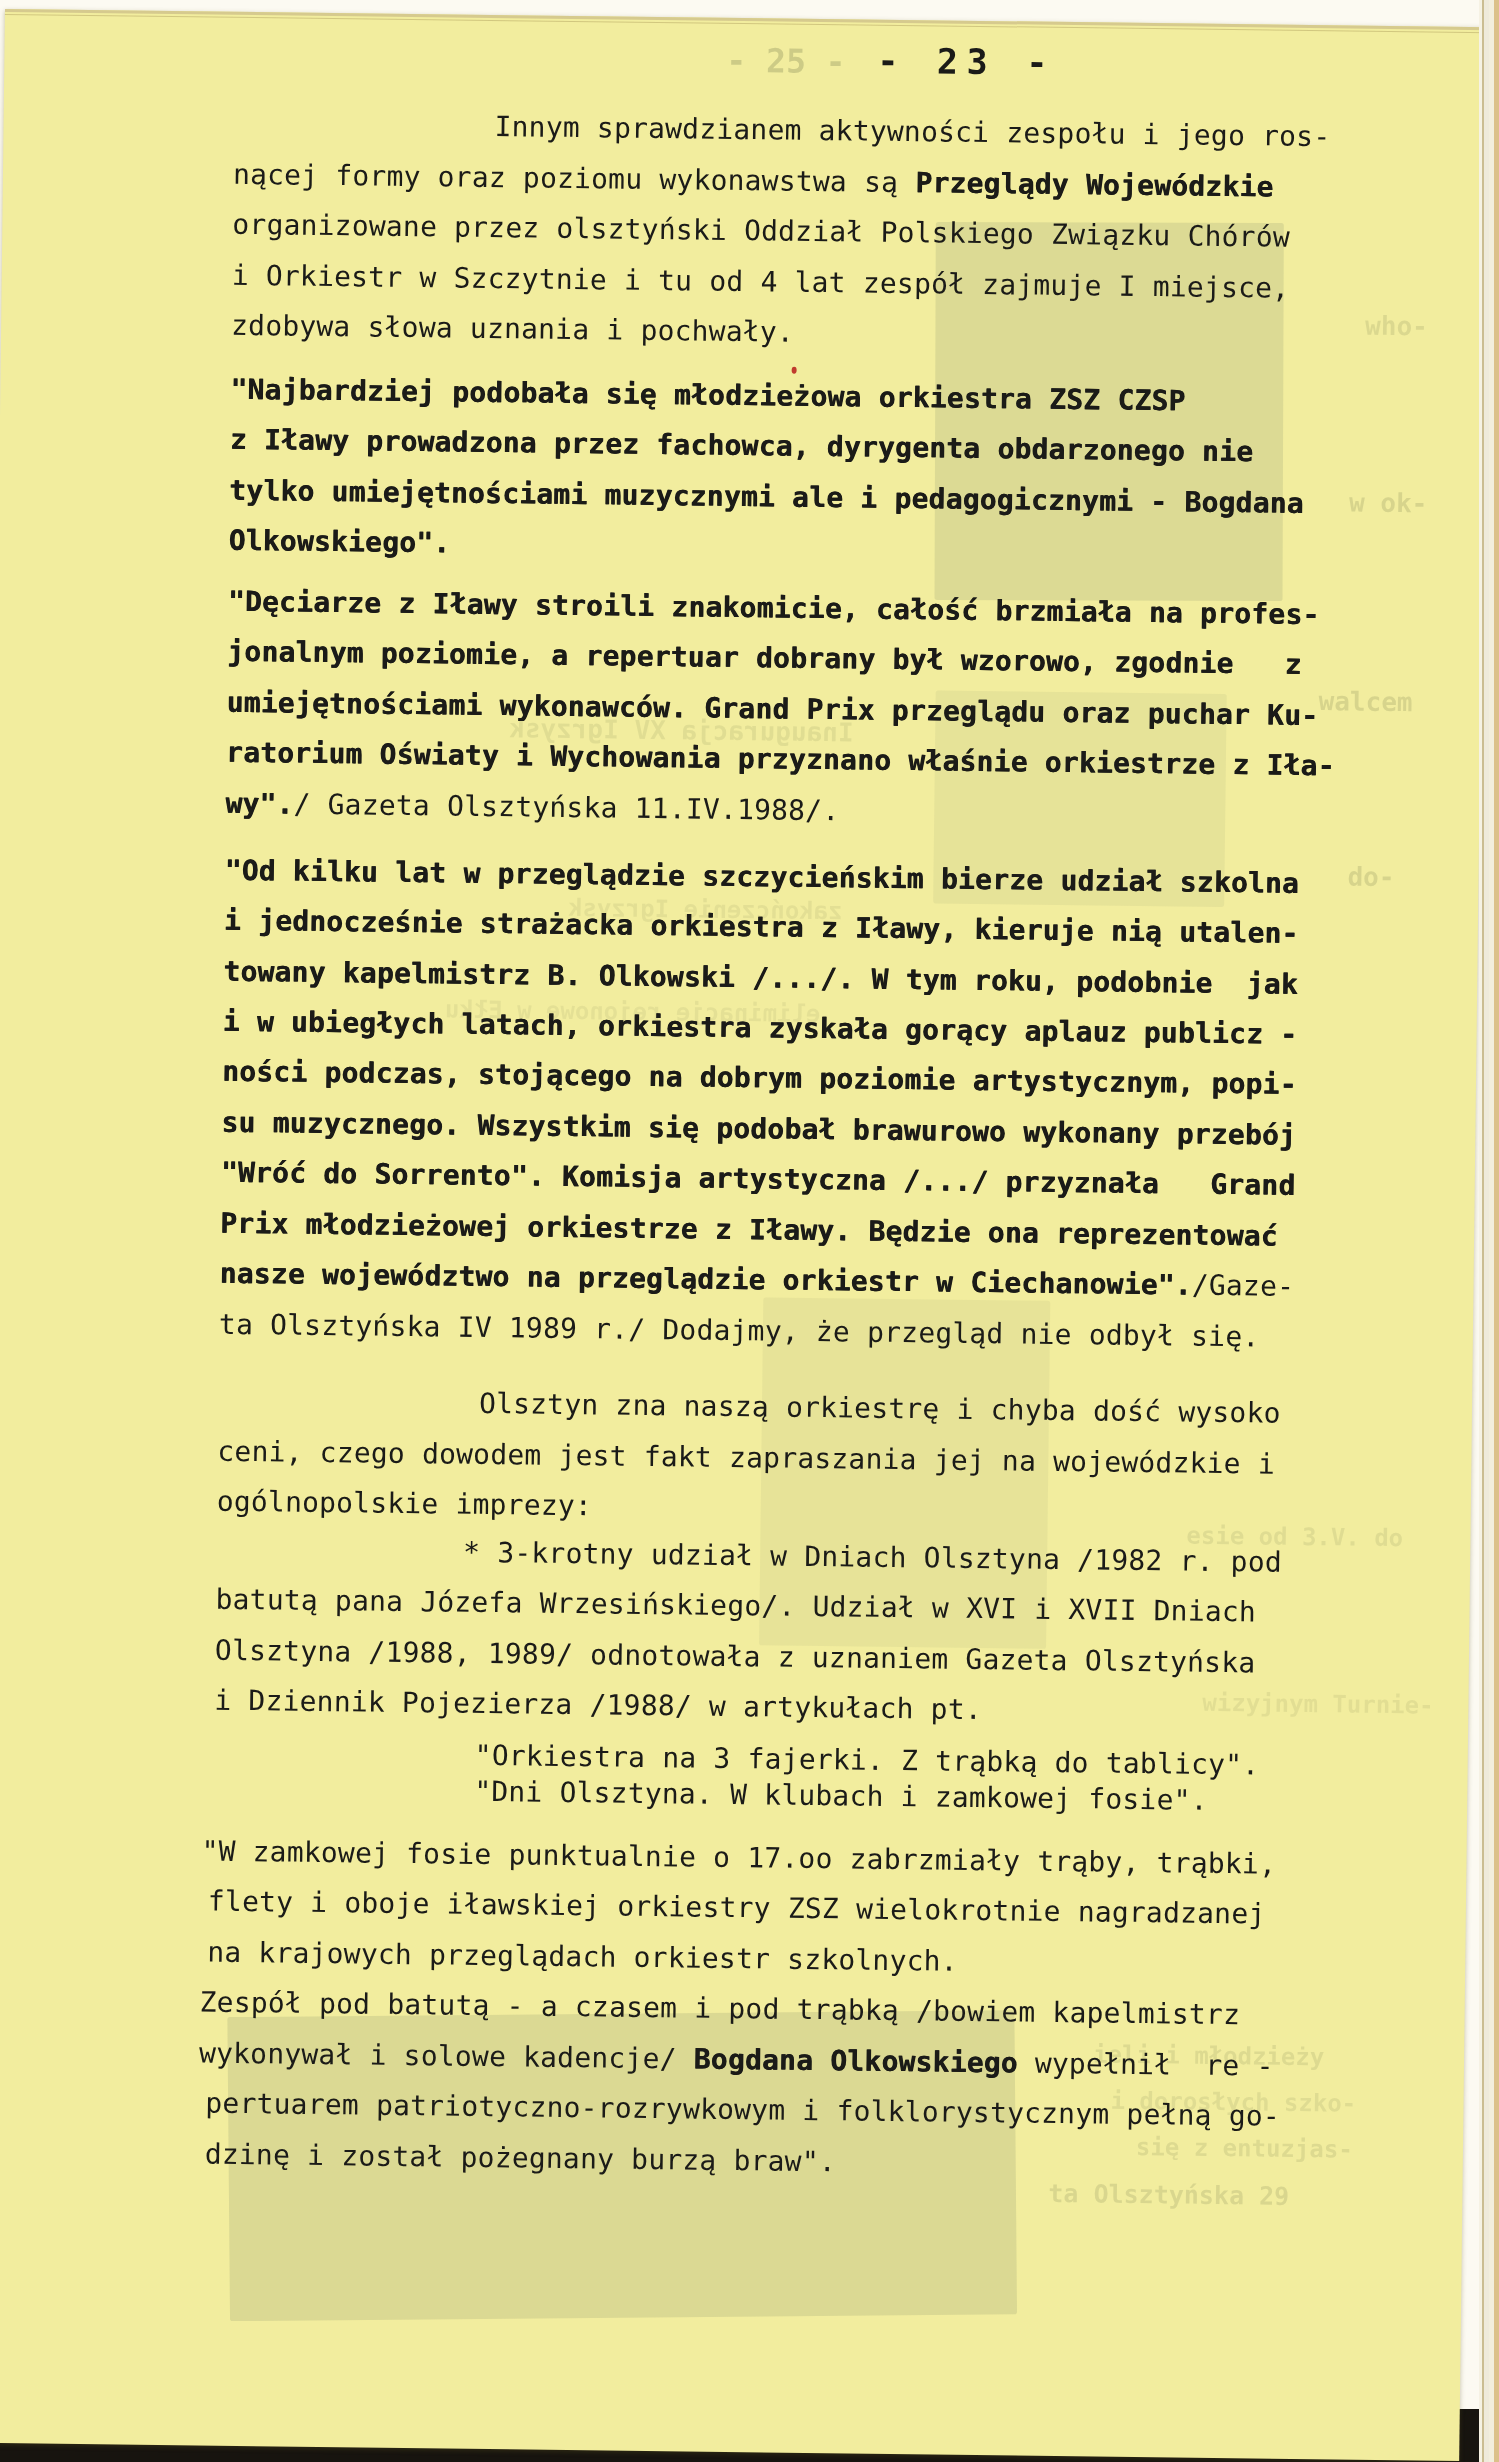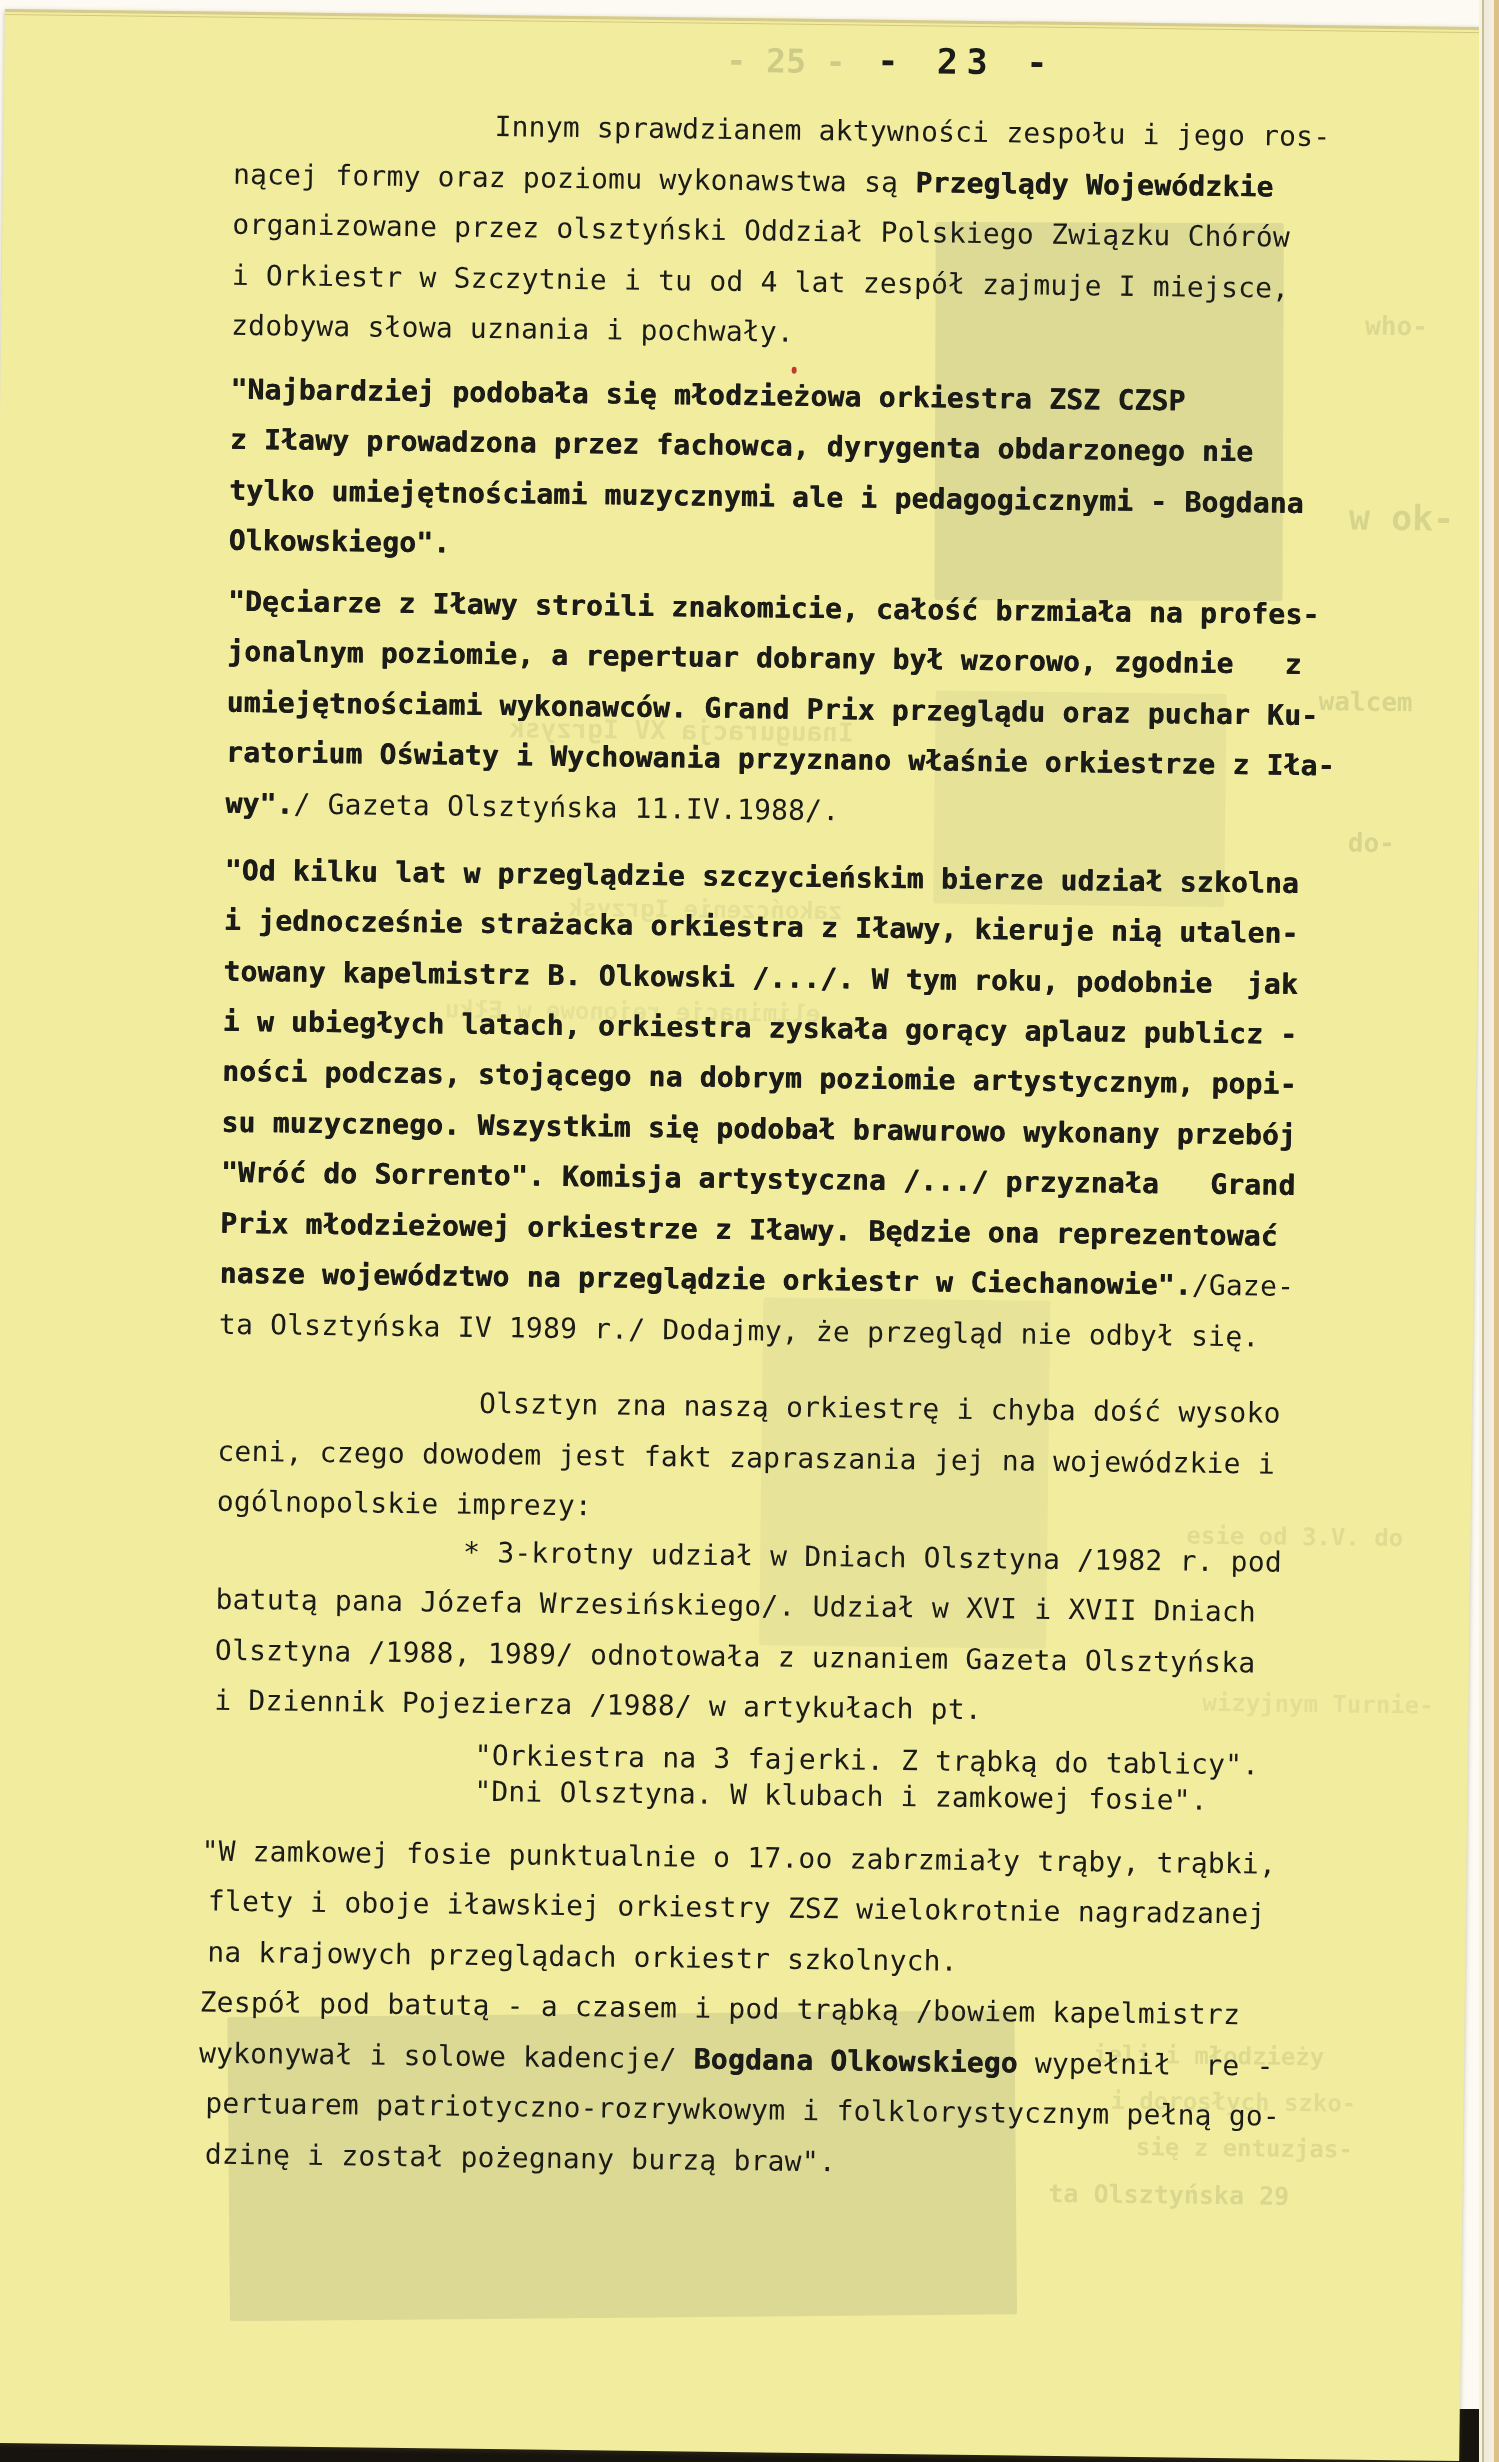--- a/index.html
+++ b/index.html
@@ -54,23 +54,23 @@
 
   <div id="bleed-layer">
       <div class="bleed" style="top: 200px; left: 935px; width: 348px; height: 378px; opacity: 0.2; transform: rotate(-0.5deg);"></div>
       <div class="bleed" style="top: 670px; left: 939px; width: 291px; height: 213px; opacity: 0.11;"></div>
       <div class="bleed" style="top: 1279px; left: 774px; width: 287px; height: 348px; opacity: 0.1;"></div>
       <div class="bleed" style="top: 1997px; left: 250px; width: 787px; height: 304px; opacity: 0.22; transform: rotate(-1.2deg);"></div>
     </div>
   <div id="ghost-layer">
       <div class="ghost" style="top: 26px; left: 722px; font-size: 33px; opacity: 0.3;">- 25 -</div>
       <div class="ghost" style="top: 287px; left: 1364px; font-size: 26px; opacity: 0.18;">who-</div>
-      <div class="ghost" style="top: 475px; left: 1350px; font-size: 35px; opacity: 0.22;">w ok-</div>
+      <div class="ghost" style="top: 464px; left: 1350px; font-size: 26px; opacity: 0.22;">w ok-</div>
       <div class="ghost" style="top: 663px; left: 1322px; font-size: 26px; opacity: 0.22;">walcem</div>
-      <div class="ghost" style="top: 804px; left: 1353px; font-size: 26px; opacity: 0.22;">do-</div>
+      <div class="ghost" style="top: 838px; left: 1353px; font-size: 26px; opacity: 0.22;">do-</div>
       <div class="ghost" style="top: 700px; left: 513px; font-size: 26px; opacity: 0.14; transform: scaleX(-1);">Inauguracja XV Igrzysk</div>
       <div class="ghost" style="top: 880px; left: 574px; font-size: 24px; opacity: 0.12; transform: scaleX(-1);">zakończenie Igrzysk</div>
       <div class="ghost" style="top: 983px; left: 452px; font-size: 24px; opacity: 0.11; transform: scaleX(-1);">eliminacje rejonowe w Ełku</div>
       <div class="ghost" style="top: 1500px; left: 1200px; font-size: 24px; opacity: 0.15;">esie od 3.V. do</div>
       <div class="ghost" style="top: 1667px; left: 1218px; font-size: 24px; opacity: 0.13;">wizyjnym Turnie-</div>
       <div class="ghost" style="top: 2020px; left: 1113px; font-size: 24px; opacity: 0.17;">ieli i młodzieży</div>
       <div class="ghost" style="top: 2066px; left: 1131px; font-size: 24px; opacity: 0.15;">i dorosłych szko-</div>
       <div class="ghost" style="top: 2112px; left: 1157px; font-size: 24px; opacity: 0.17;">się z entuzjas-</div>
       <div class="ghost" style="top: 2159px; left: 1070px; font-size: 25px; opacity: 0.2;">ta Olsztyńska 29</div>
     </div>

